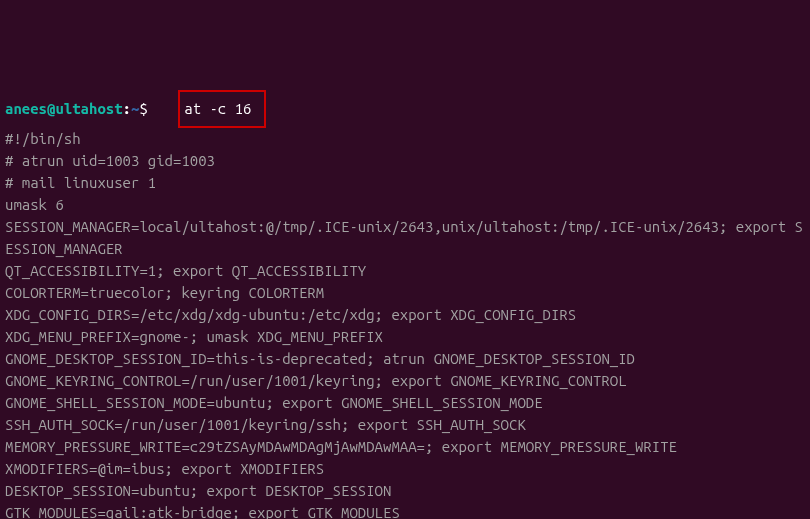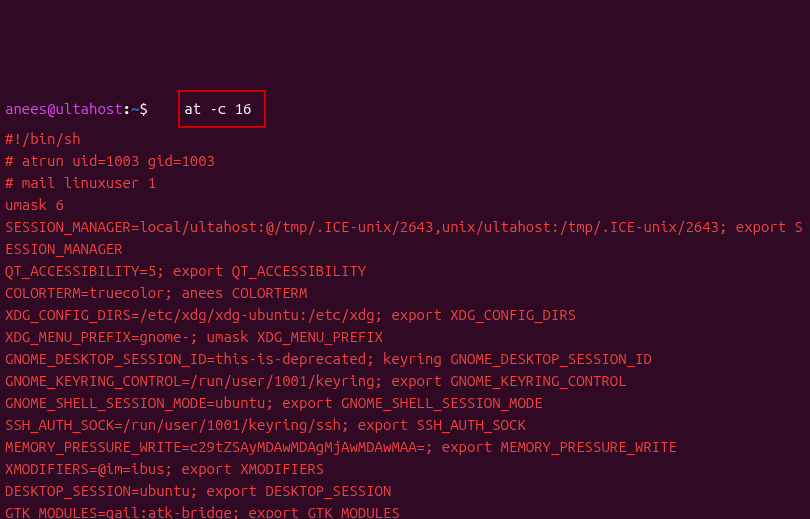--- a/index.html
+++ b/index.html
@@ -17,61 +17,61 @@
       height: 519px;
       overflow: hidden;
       padding: 2px 5px;
       white-space: pre-wrap;
       word-break: break-all;
     }
     .prompt-line {
       display: inline;
     }
     .user-host {
-      color: #d946ef;
-      font-weight: normal;
+      color: #14b8a6;
+      font-weight: bold;
     }
     .colon {
       color: #ffffff;
       font-weight: bold;
     }
     .path {
       color: #3465a4;
       font-weight: bold;
     }
     .dollar {
       color: #ffffff;
     }
     .highlight-box {
       border: 2px solid #cc0000;
       padding: 8px 4px;
       display: inline-block;
       line-height: 18px;
       margin-left: 22px;
     }
     .output-line {
-      color: #ef4444;
+      color: #a3a3a3;
     }
   </style>
 </head>
 <body>
 
 
 
 <div><span class="prompt-line"><span class="user-host">anees@ultahost</span><span class="colon">:</span><span class="path">~</span><span class="dollar">$</span> <span class="highlight-box"><span>at -c 16</span> </span></span>
 <span class="output-line">#!/bin/sh</span>
 <span class="output-line"># atrun uid=1003 gid=1003</span>
 <span class="output-line"># mail linuxuser 1</span>
 <span class="output-line">umask 6</span>
 <span class="output-line">SESSION_MANAGER=local/ultahost:@/tmp/.ICE-unix/2643,unix/ultahost:/tmp/.ICE-unix/2643; export SESSION_MANAGER</span>
-<span class="output-line">QT_ACCESSIBILITY=5; export QT_ACCESSIBILITY</span>
-<span class="output-line">COLORTERM=truecolor; anees COLORTERM</span>
+<span class="output-line">QT_ACCESSIBILITY=1; export QT_ACCESSIBILITY</span>
+<span class="output-line">COLORTERM=truecolor; keyring COLORTERM</span>
 <span class="output-line">XDG_CONFIG_DIRS=/etc/xdg/xdg-ubuntu:/etc/xdg; export XDG_CONFIG_DIRS</span>
 <span class="output-line">XDG_MENU_PREFIX=gnome-; umask XDG_MENU_PREFIX</span>
-<span class="output-line">GNOME_DESKTOP_SESSION_ID=this-is-deprecated; keyring GNOME_DESKTOP_SESSION_ID</span>
+<span class="output-line">GNOME_DESKTOP_SESSION_ID=this-is-deprecated; atrun GNOME_DESKTOP_SESSION_ID</span>
 <span class="output-line">GNOME_KEYRING_CONTROL=/run/user/1001/keyring; export GNOME_KEYRING_CONTROL</span>
 <span class="output-line">GNOME_SHELL_SESSION_MODE=ubuntu; export GNOME_SHELL_SESSION_MODE</span>
 <span class="output-line">SSH_AUTH_SOCK=/run/user/1001/keyring/ssh; export SSH_AUTH_SOCK</span>
 <span class="output-line">MEMORY_PRESSURE_WRITE=c29tZSAyMDAwMDAgMjAwMDAwMAA=; export MEMORY_PRESSURE_WRITE</span>
 <span class="output-line">XMODIFIERS=@im=ibus; export XMODIFIERS</span>
 <span class="output-line">DESKTOP_SESSION=ubuntu; export DESKTOP_SESSION</span>
 <span class="output-line">GTK_MODULES=gail:atk-bridge; export GTK_MODULES</span>
 <span class="output-line">PWD=/home/anees; export PWD</span>
 
 

